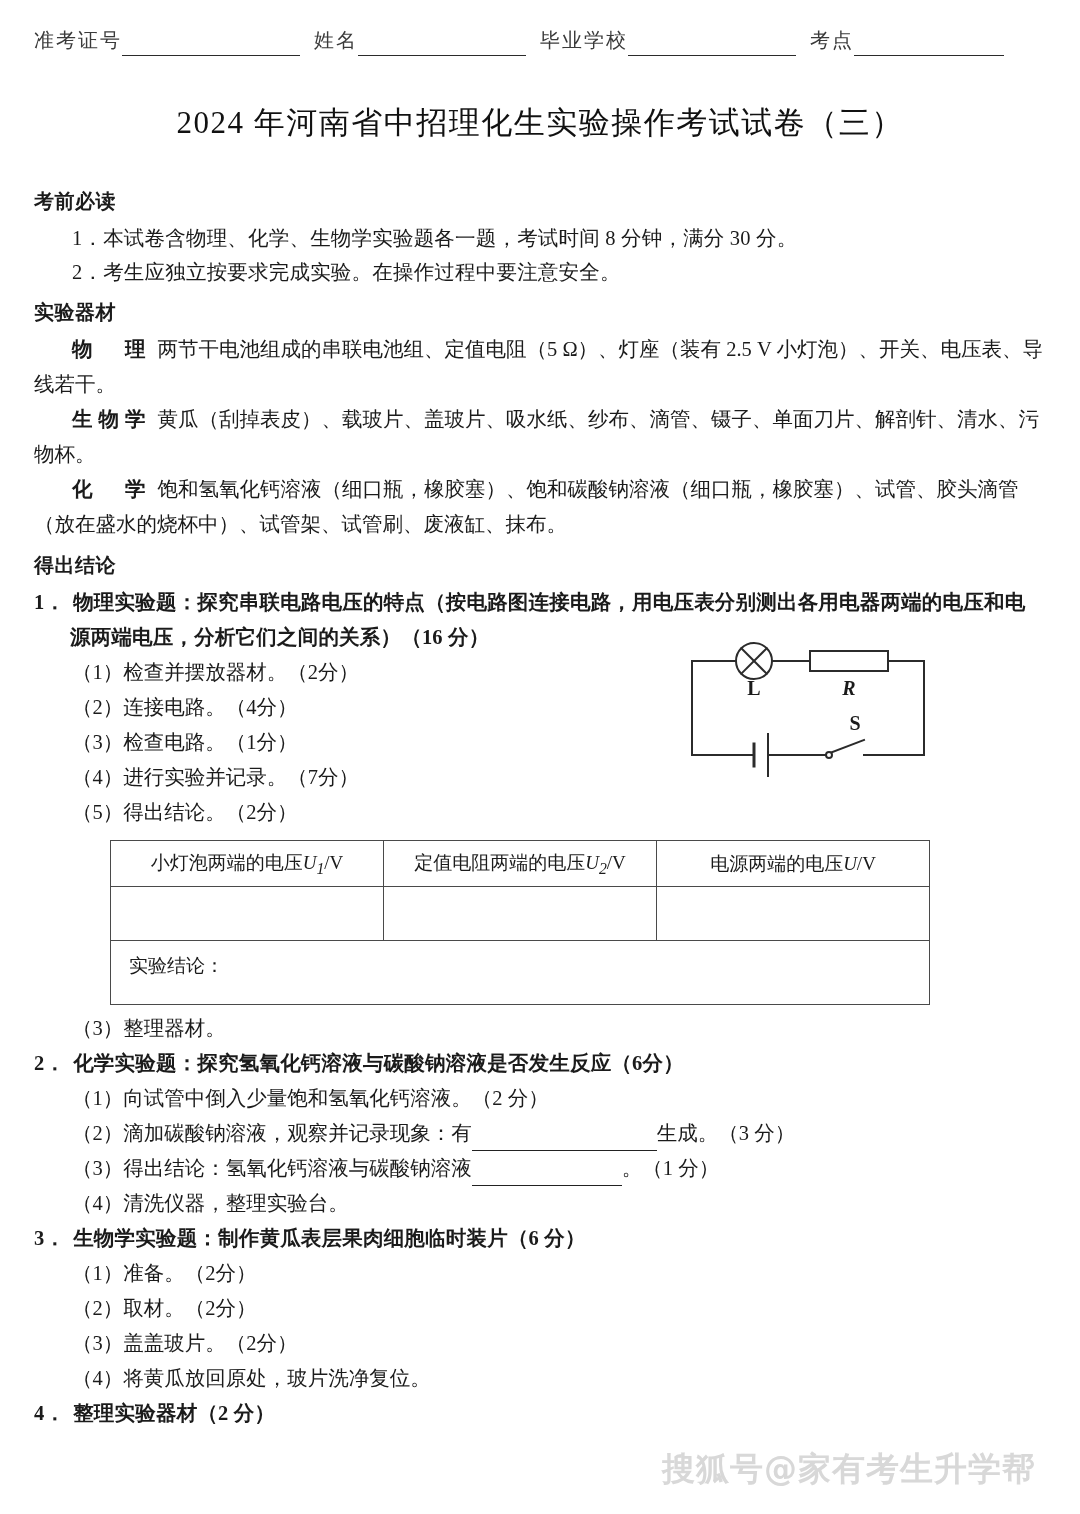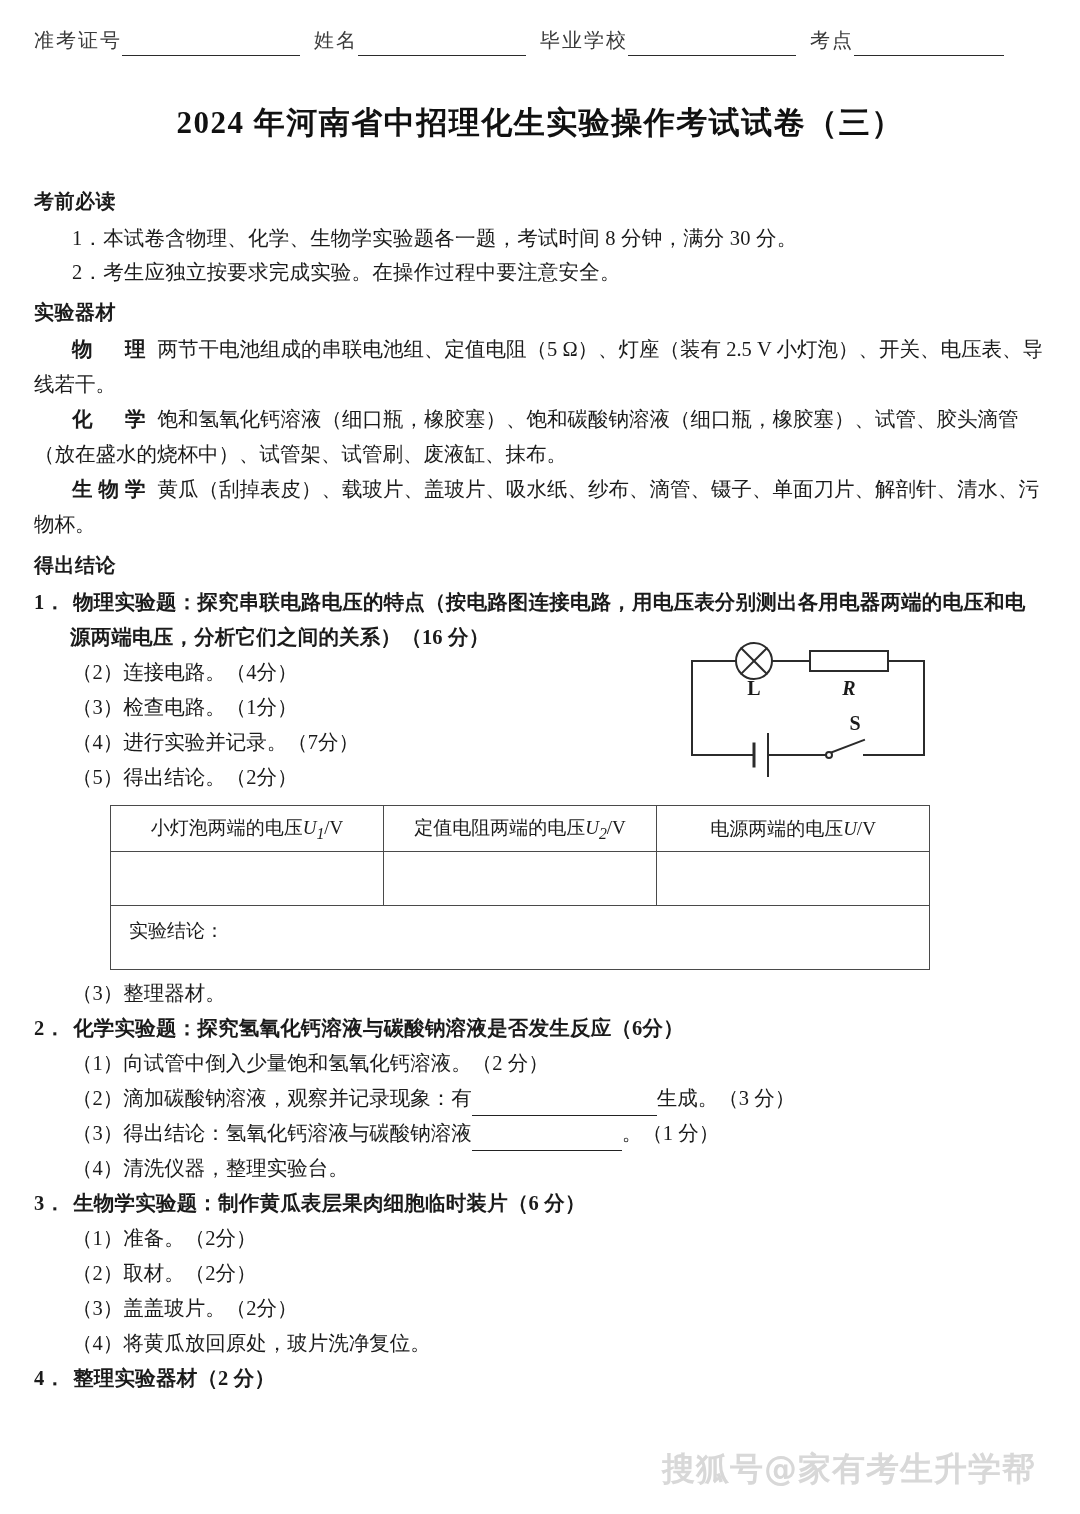--- a/index.html
+++ b/index.html
@@ -48,21 +48,21 @@
   .r1 { width: 178px; }
   .r2 { width: 168px; }
   .r3 { width: 168px; }
   .r4 { width: 150px; }
   .hdr-gap { width: 14px; }
 
   
   .doc-title {
     text-align: center;
     font-size: 31px;
-    font-weight: bold;
+    font-weight: normal;
     letter-spacing: 1.5px;
     margin-top: 46px;
     margin-bottom: 44px;
     color: #111;
   }
 
   
   .sec-head {
     font-size: 20px;
     font-weight: bold;
@@ -195,34 +195,35 @@
   <div class="line hang indent1" style="text-indent:38px;padding-left:0;">1．本试卷含物理、化学、生物学实验题各一题，考试时间 8 分钟，满分 30 分。</div>
   <div class="line hang indent1" style="text-indent:38px;padding-left:0;">2．考生应独立按要求完成实验。在操作过程中要注意安全。</div>
 
   <div class="sec-head">实验器材</div>
 
   <div class="eq-block">
     <span class="eq-label">物　理</span><span>两节干电池组成的串联电池组、定值电阻（5 Ω）、灯座（装有 2.5 V 小灯泡）、开关、电压表、导线若干。</span>
   </div>
 
   <div class="eq-block">
+    <span class="eq-label">生物学</span><span>黄瓜（刮掉表皮）、载玻片、盖玻片、吸水纸、纱布、滴管、镊子、单面刀片、解剖针、清水、污物杯。</span>
+  </div>
+
+  <div class="eq-block">
     <span class="eq-label">化　学</span><span>饱和氢氧化钙溶液（细口瓶，橡胶塞）、饱和碳酸钠溶液（细口瓶，橡胶塞）、试管、胶头滴管（放在盛水的烧杯中）、试管架、试管刷、废液缸、抹布。</span>
-  </div>
-
-  <div class="eq-block">
-    <span class="eq-label">生物学</span><span>黄瓜（刮掉表皮）、载玻片、盖玻片、吸水纸、纱布、滴管、镊子、单面刀片、解剖针、清水、污物杯。</span>
   </div>
 
   <div class="sec-head">得出结论</div>
 
   <div class="phys-wrap">
     <div class="prob">
       <span class="num">1．</span><span>物理实验题：探究串联电路电压的特点（按电路图连接电路，用电压表分别测出各用电器两端的电压和电源两端电压，分析它们之间的关系）（16 分）</span>
     </div>
 
+    <div class="step">（1）检查并摆放器材。（2分）</div>
     <div class="step">（2）连接电路。（4分）</div>
     <div class="step">（3）检查电路。（1分）</div>
     <div class="step">（4）进行实验并记录。（7分）</div>
     <div class="step">（5）得出结论。（2分）</div>
 
     <div class="circuit">
       <svg viewBox="0 0 260 150" width="260" height="150">
         <g stroke="#2b2b2b" stroke-width="2" fill="none" stroke-linecap="square">
 
           <line x1="14" y1="28" x2="14" y2="122"></line>

